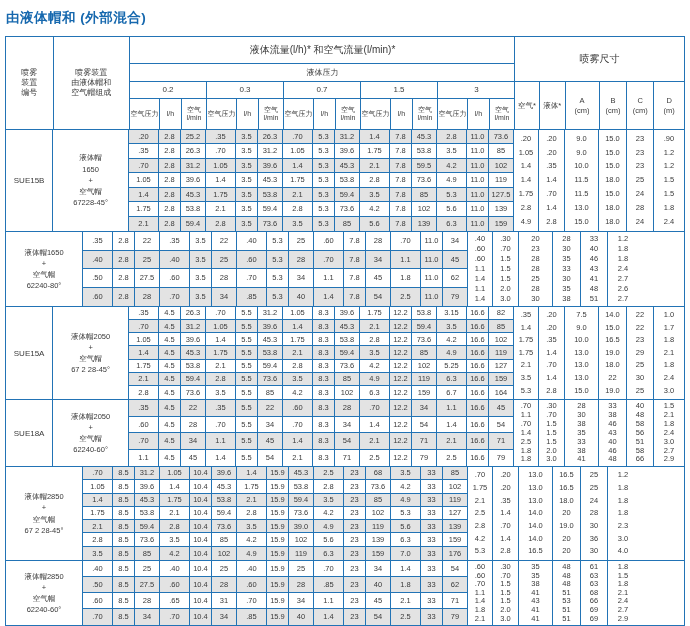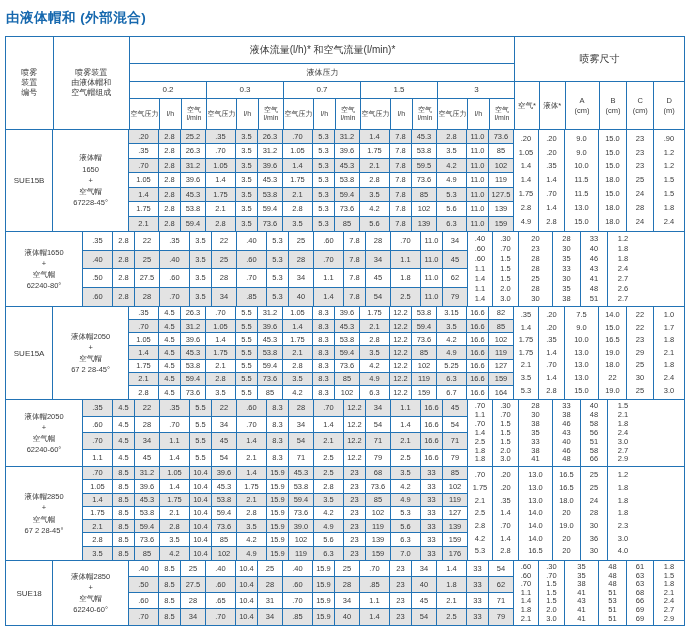--- a/index.html
+++ b/index.html
@@ -605,20 +605,21 @@
               <div class="rval">1.7</div>
               <div class="rval">1.8</div>
               <div class="rval">2.1</div>
               <div class="rval">1.8</div>
               <div class="rval">2.4</div>
               <div class="rval">3.0</div>
             </div>
           </div>
         </div>
         <div class="block" style="height: 67px;">
+          <div class="b-id">SUE18A</div>
           <div class="b-comp">液体帽2050
 +
 空气帽
 62240-60°</div>
           <div class="lrows">
             <div class="lrow shade">
               <div class="cell" style="width: 30px;">.35</div>
               <div class="cell" style="width: 22px;">4.5</div>
               <div class="cell" style="width: 25px;">22</div>
               <div class="cell" style="width: 30px;">.35</div>
@@ -920,21 +921,20 @@
               <div class="rval">1.8</div>
               <div class="rval">1.8</div>
               <div class="rval">1.8</div>
               <div class="rval">2.3</div>
               <div class="rval">3.0</div>
               <div class="rval">4.0</div>
             </div>
           </div>
         </div>
         <div class="block" style="height: 65px;">
-          <div class="b-id">SUE18</div>
           <div class="b-comp">液体帽2850
 +
 空气帽
 62240-60°</div>
           <div class="lrows">
             <div class="lrow">
               <div class="cell" style="width: 30px;">.40</div>
               <div class="cell" style="width: 22px;">8.5</div>
               <div class="cell" style="width: 25px;">25</div>
               <div class="cell" style="width: 30px;">.40</div>

